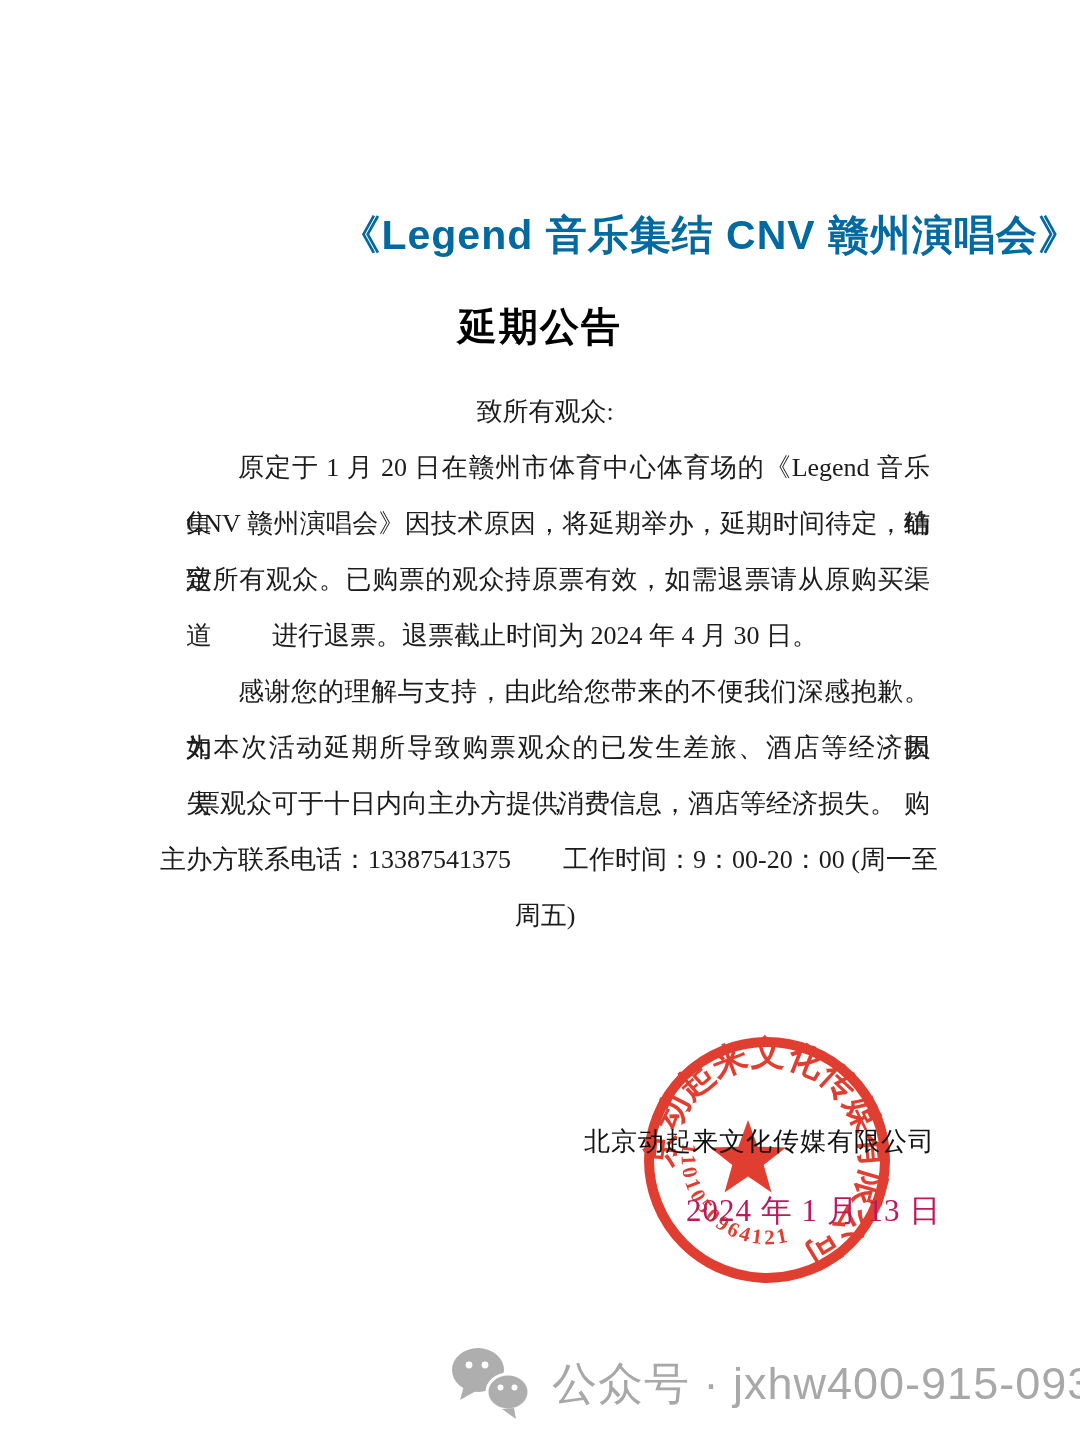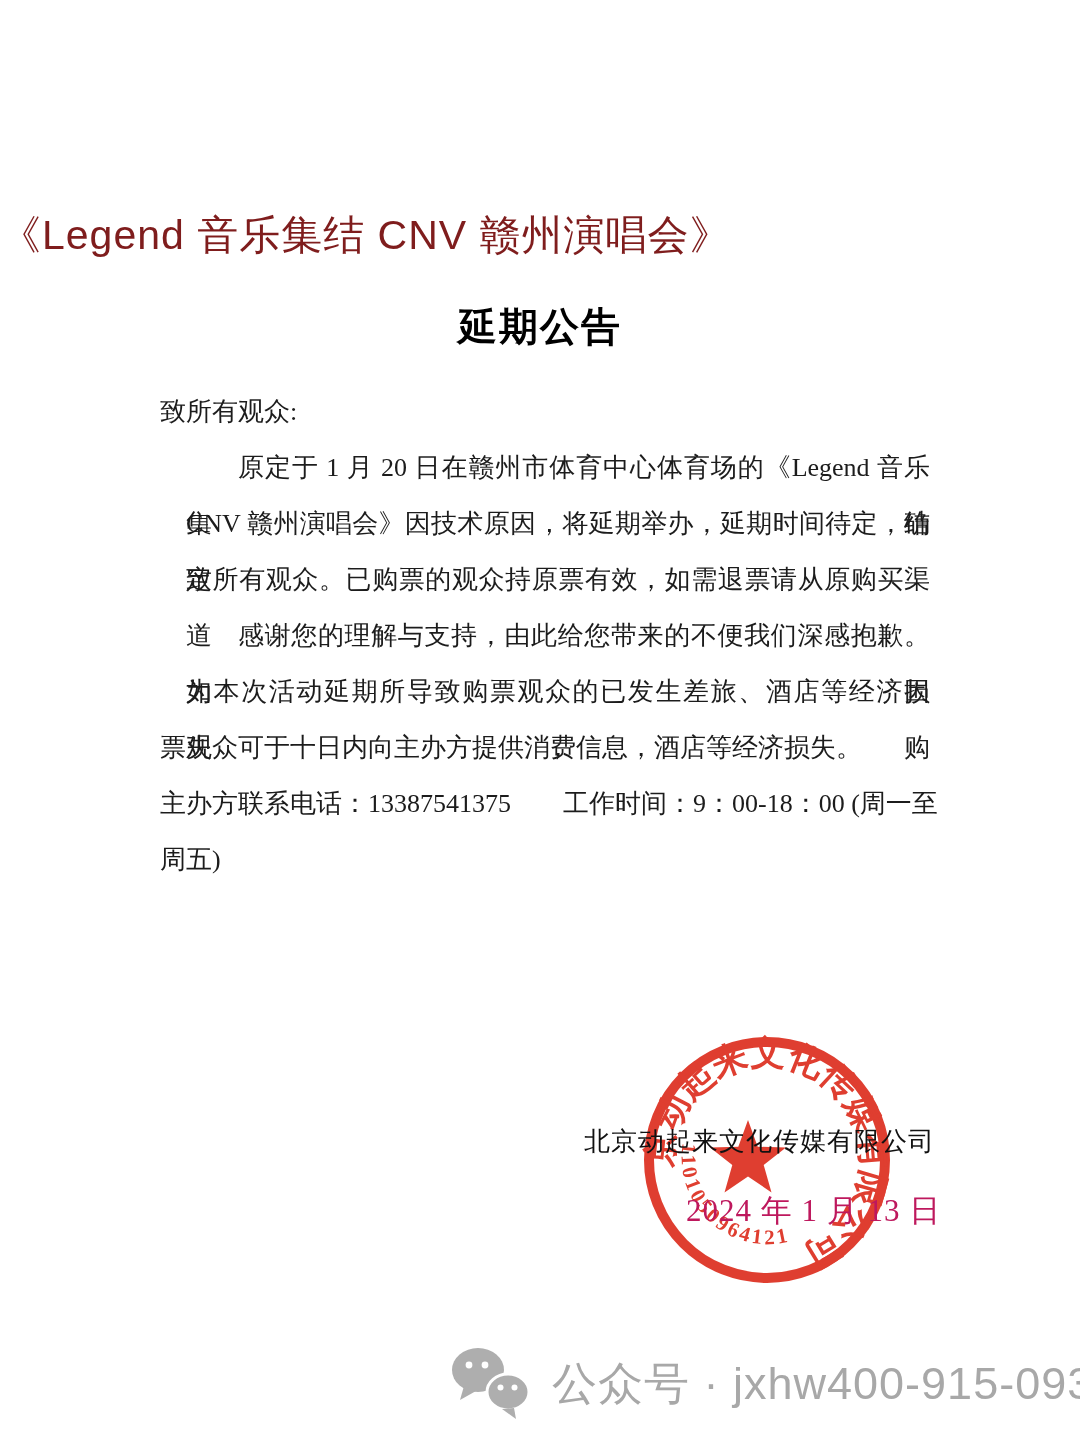--- a/index.html
+++ b/index.html
@@ -3,35 +3,35 @@
 <meta charset="utf-8">
 <style>
   html,body{margin:0;padding:0;}
   body{
     width:1080px;height:1436px;background:#ffffff;position:relative;
     font-family:"Liberation Serif","DejaVu Serif",serif;color:#1b1b1b;
     overflow:hidden;
   }
   .abs{position:absolute;}
   .title1{
-    top:208px;left:0;width:1080px;text-align:left;
+    top:208px;left:0;width:1080px;text-align:right;
     font-family:"Liberation Sans","DejaVu Sans",sans-serif;
-    font-weight:normal;font-size:41px;color:#7f1d1d;letter-spacing:1px;
+    font-weight:bold;font-size:41px;color:#0369a1;letter-spacing:1px;
     white-space:nowrap;
   }
   .title2{
     top:300px;left:0;width:1080px;text-align:center;
     font-family:"Liberation Sans","DejaVu Sans",sans-serif;
     font-weight:bold;font-size:39px;color:#000;letter-spacing:2px;
   }
   .body-block{
     top:384px;left:160px;width:770px;
     font-size:26px;color:#1c1c1c;
   }
-  .bline{height:56px;line-height:56px;overflow:visible;}
+  .bline{height:56px;line-height:56px;overflow:visible;text-align:center;}
   .fill{text-align:justify;text-align-last:justify;margin-left:26px;}
   .ind{text-indent:52px;}
   .nowrap{white-space:nowrap;}
   .sig-company{
     top:1124px;left:584px;font-size:26px;color:#111;white-space:nowrap;
     letter-spacing:1px;
   }
   .sig-date{
     top:1190px;left:686px;font-size:31px;color:#be185d;white-space:nowrap;
     letter-spacing:1px;
@@ -54,24 +54,25 @@
 <div class="page">
 
   <div class="abs title1">《Legend 音乐集结 CNV 赣州演唱会》</div>
   <div class="abs title2">延期公告</div>
 
   <div class="abs body-block">
     <div class="bline nowrap">致所有观众:</div>
     <div class="bline ind fill">原定于 1 月 20 日在赣州市体育中心体育场的《Legend 音乐集结</div>
     <div class="bline fill">CNV 赣州演唱会》因技术原因，将延期举办，延期时间待定，确定</div>
     <div class="bline fill">致所有观众。已购票的观众持原票有效，如需退票请从原购买渠道</div>
+    <div class="bline nowrap">进行退票。退票截止时间为 2024 年 4 月 30 日。</div>
     <div class="bline ind fill">感谢您的理解与支持，由此给您带来的不便我们深感抱歉。如因</div>
     <div class="bline fill">为本次活动延期所导致购票观众的已发生差旅、酒店等经济损失，购</div>
     <div class="bline nowrap">票观众可于十日内向主办方提供消费信息，酒店等经济损失。</div>
-    <div class="bline nowrap">主办方联系电话：13387541375　　工作时间：9：00-18：00 (周一至</div>
+    <div class="bline nowrap">主办方联系电话：13387541375　　工作时间：9：00-20：00 (周一至</div>
     <div class="bline nowrap">周五)</div>
   </div>
 
   <svg class="abs seal" width="274" height="268" viewBox="0 0 274 268">
     <defs>
       <path id="ringPath" d="M 42,132 A 95,95 0 0,1 232,132 A 95,95 0 0,1 42,132" fill="none"></path>
       <path id="numPath" d="M 54,110 A 86,86 0 0,0 211,175" fill="none"></path>
     </defs>
     <circle cx="137" cy="132" r="118" fill="none" stroke="#dc2a1a" stroke-width="10"></circle>
     <polygon points="118,92 127.7,118.7 156,119.6 133.7,137.1 141.5,164.4 118,148.5 94.5,164.4 102.3,137.1 80,119.6 108.3,118.7" fill="#dc2a1a"></polygon>

